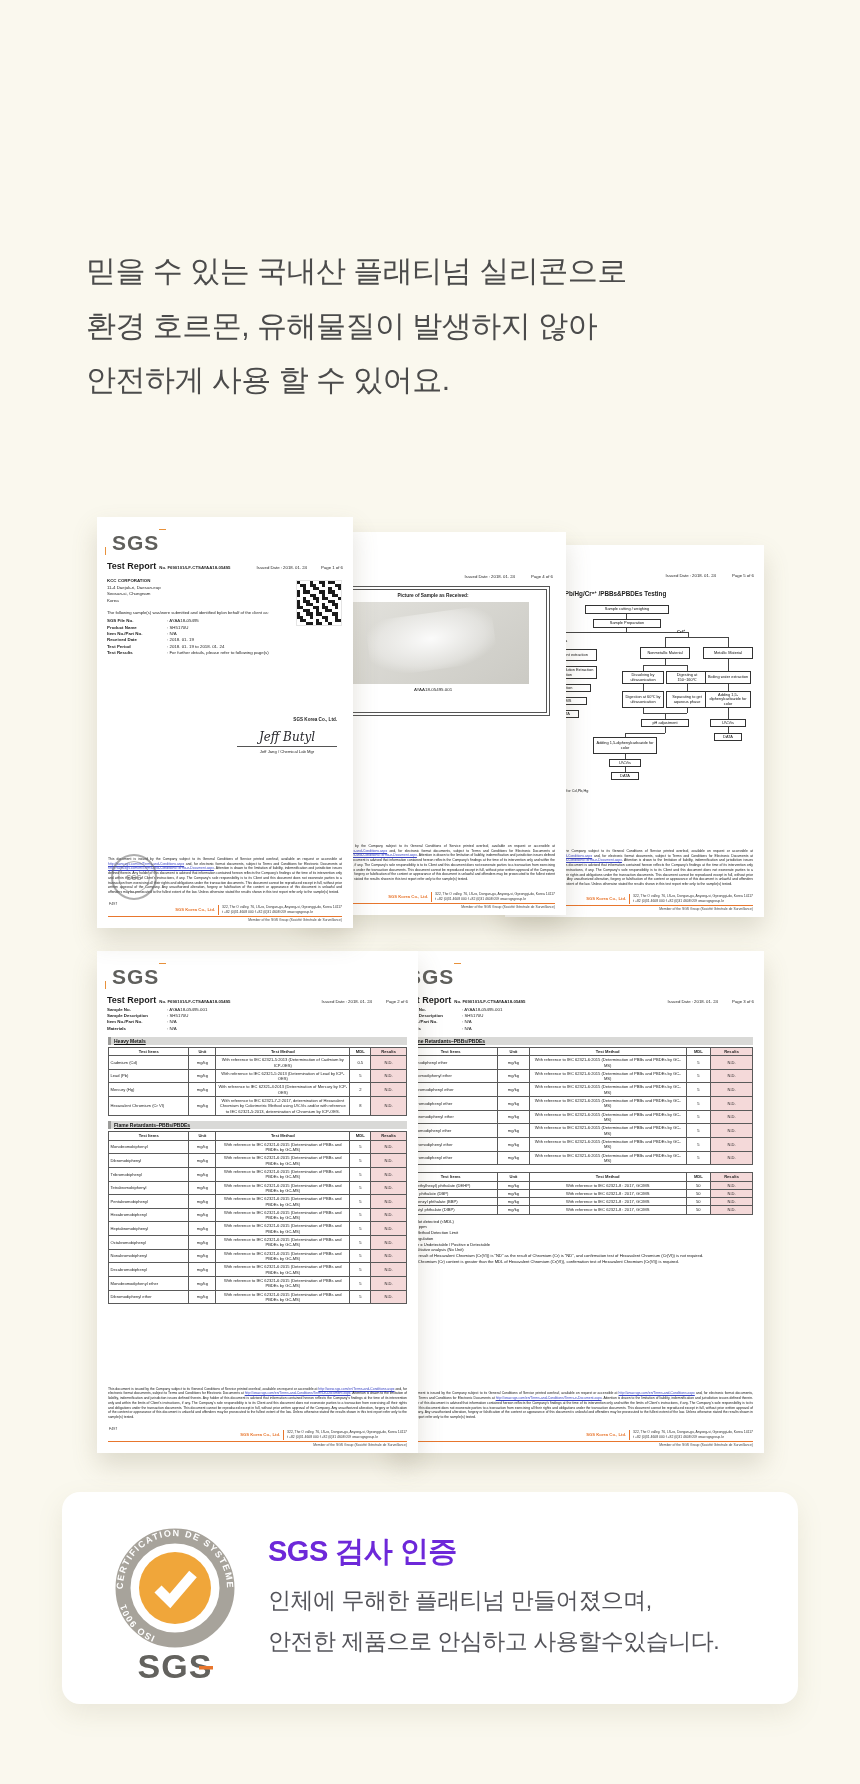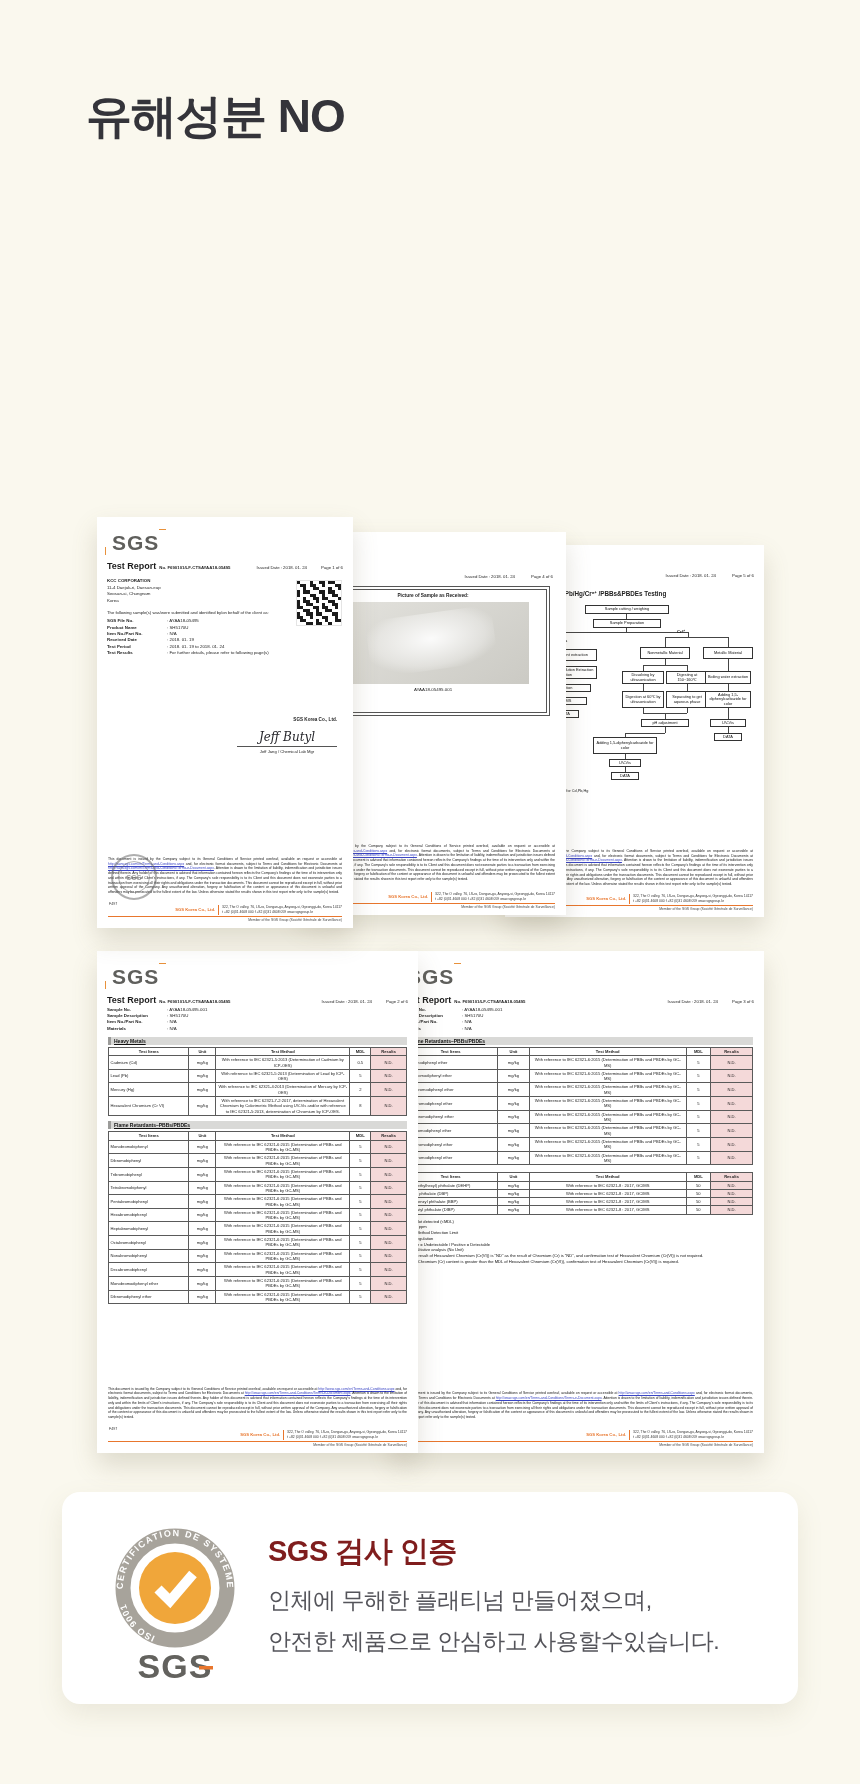--- a/index.html
+++ b/index.html
@@ -88,33 +88,37 @@
 .rtab{width:calc(100% - 22px);margin:2px 11px 0;border-collapse:collapse;table-layout:fixed}
 .rtab th,.rtab td{border:.8px solid #5a5a5a;font-size:4.1px;line-height:1.3;padding:1px 1.5px;text-align:center;vertical-align:middle;overflow:hidden}
 .rtab th{font-weight:bold}
 .rtab td:first-child{text-align:left}
 .rtab th:last-child,.rtab td:last-child{background:#F4D9D9}
 .notes{margin:4px 11px 0;font-size:4.1px;line-height:1.4;color:#111}
 
 
 .card{position:absolute;left:62px;top:1492px;width:736px;height:212px;background:#fff;border-radius:18px;box-shadow:0 10px 26px rgba(130,120,85,.13)}
 .badge{position:absolute;left:36px;top:18px;width:154px;height:176px}
-.ctitle{position:absolute;left:206px;top:40px;font-size:29px;font-weight:800;color:#7f1d1d;letter-spacing:-.5px}
+.ctitle{position:absolute;left:206px;top:40px;font-size:29px;font-weight:800;color:#6d28d9;letter-spacing:-.5px}
 .cbody{position:absolute;left:206px;top:88px;font-size:23px;color:#54545A;line-height:1.8;letter-spacing:-.5px}
 .cbody span{display:block}
 </style>
 </head>
 <body>
 
 <div class="canvas">
 
   <h1 class="headline">
-    <span>유해성분 NO</span>
   </h1>
 
+  <p class="desc">
+    <span>믿을 수 있는 국내산 플래티넘 실리콘으로</span>
+    <span>환경 호르몬, 유해물질이 발생하지 않아</span>
+    <span>안전하게 사용 할 수 있어요.</span>
+  </p>
 
   <article class="doc doc1">
     <div class="sgslogo"><b>SGS</b></div>
     <div class="trow">
       <span class="trep">Test Report</span>
       <span class="tno">No. F690101/LF-CTSAYAA18-05495</span>
       <span class="tiss">Issued Date :  2018. 01. 24</span>
       <span class="tpg">Page 1 of 6</span>
     </div>
     <div class="client">

